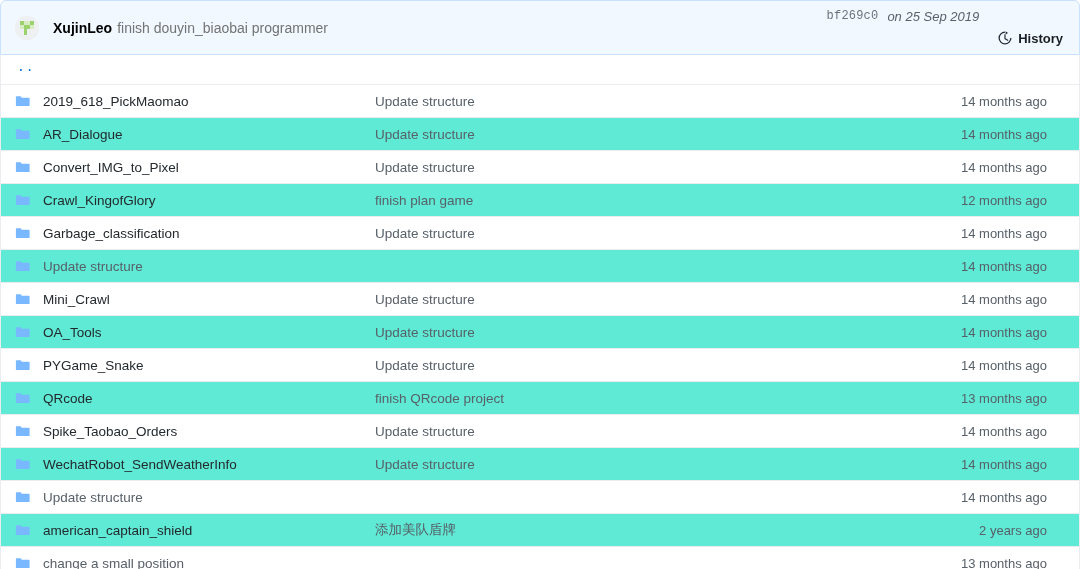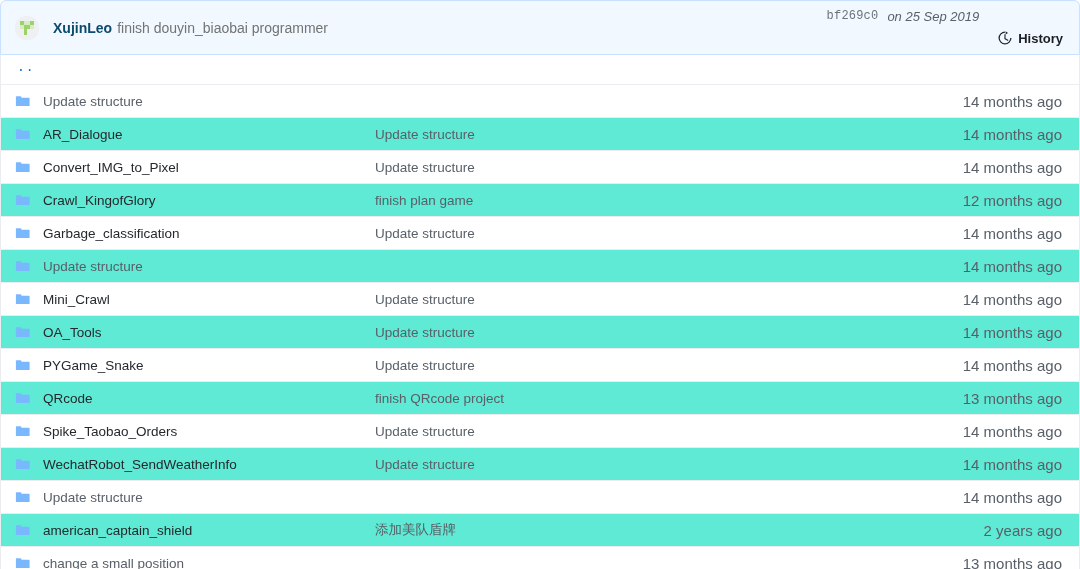--- a/index.html
+++ b/index.html
@@ -38,21 +38,21 @@
     background: #eef0f2;
     flex: 0 0 24px;
     position: relative;
     overflow: hidden;
   }
   .avatar svg { display: block; }
 
   .commit-author {
     font-size: 14px;
     font-weight: bold;
-    color: #0c4a6e;
+    color: #000000;
     margin-left: 14px;
     white-space: nowrap;
   }
   .commit-message {
     font-size: 14px;
     color: #737373;
     margin-left: 5px;
     white-space: nowrap;
     overflow: hidden;
     text-overflow: ellipsis;
@@ -151,26 +151,26 @@
     font-size: 13.5px;
     color: #586069;
     text-decoration: none;
     white-space: nowrap;
     overflow: hidden;
     text-overflow: ellipsis;
     flex: 1 1 auto;
   }
 
   .file-age {
-    font-size: 15px;
+    font-size: 13px;
     color: #586069;
     white-space: nowrap;
     text-align: right;
     flex: 0 0 auto;
-    padding-right: 17px;
+    padding-right: 32px;
     padding-left: 16px;
   }
 </style>
 </head>
 <body>
 
 <div id="repo-files">
 
   <div class="commit-header">
 
@@ -217,20 +217,21 @@
 
     <div class="updir-row">
       <a class="updir-link" href="#">..</a>
     </div>
 
     <div id="rows">
         <div class="file-row">
           <span class="folder-icon"><svg width="16" height="16" viewBox="0 0 16 16" aria-hidden="true">
               <path fill="#79b8ff" d="M1.5 3.2h4.2l1.1 1.5H14a.6.6 0 0 1 .6.6v7.1a.6.6 0 0 1-.6.6H1.5a.6.6 0 0 1-.6-.6V3.8a.6.6 0 0 1 .6-.6z"></path>
             </svg></span>
+          <a class="file-name" href="#">2019_618_PickMaomao</a>
           <a class="file-message" href="#">Update structure</a>
           <span class="file-age">14 months ago</span>
         </div>
         <div class="file-row alt">
           <span class="folder-icon"><svg width="16" height="16" viewBox="0 0 16 16" aria-hidden="true">
               <path fill="#79b8ff" d="M1.5 3.2h4.2l1.1 1.5H14a.6.6 0 0 1 .6.6v7.1a.6.6 0 0 1-.6.6H1.5a.6.6 0 0 1-.6-.6V3.8a.6.6 0 0 1 .6-.6z"></path>
             </svg></span>
           <a class="file-name" href="#">AR_Dialogue</a>
           <a class="file-message" href="#">Update structure</a>
           <span class="file-age">14 months ago</span>

